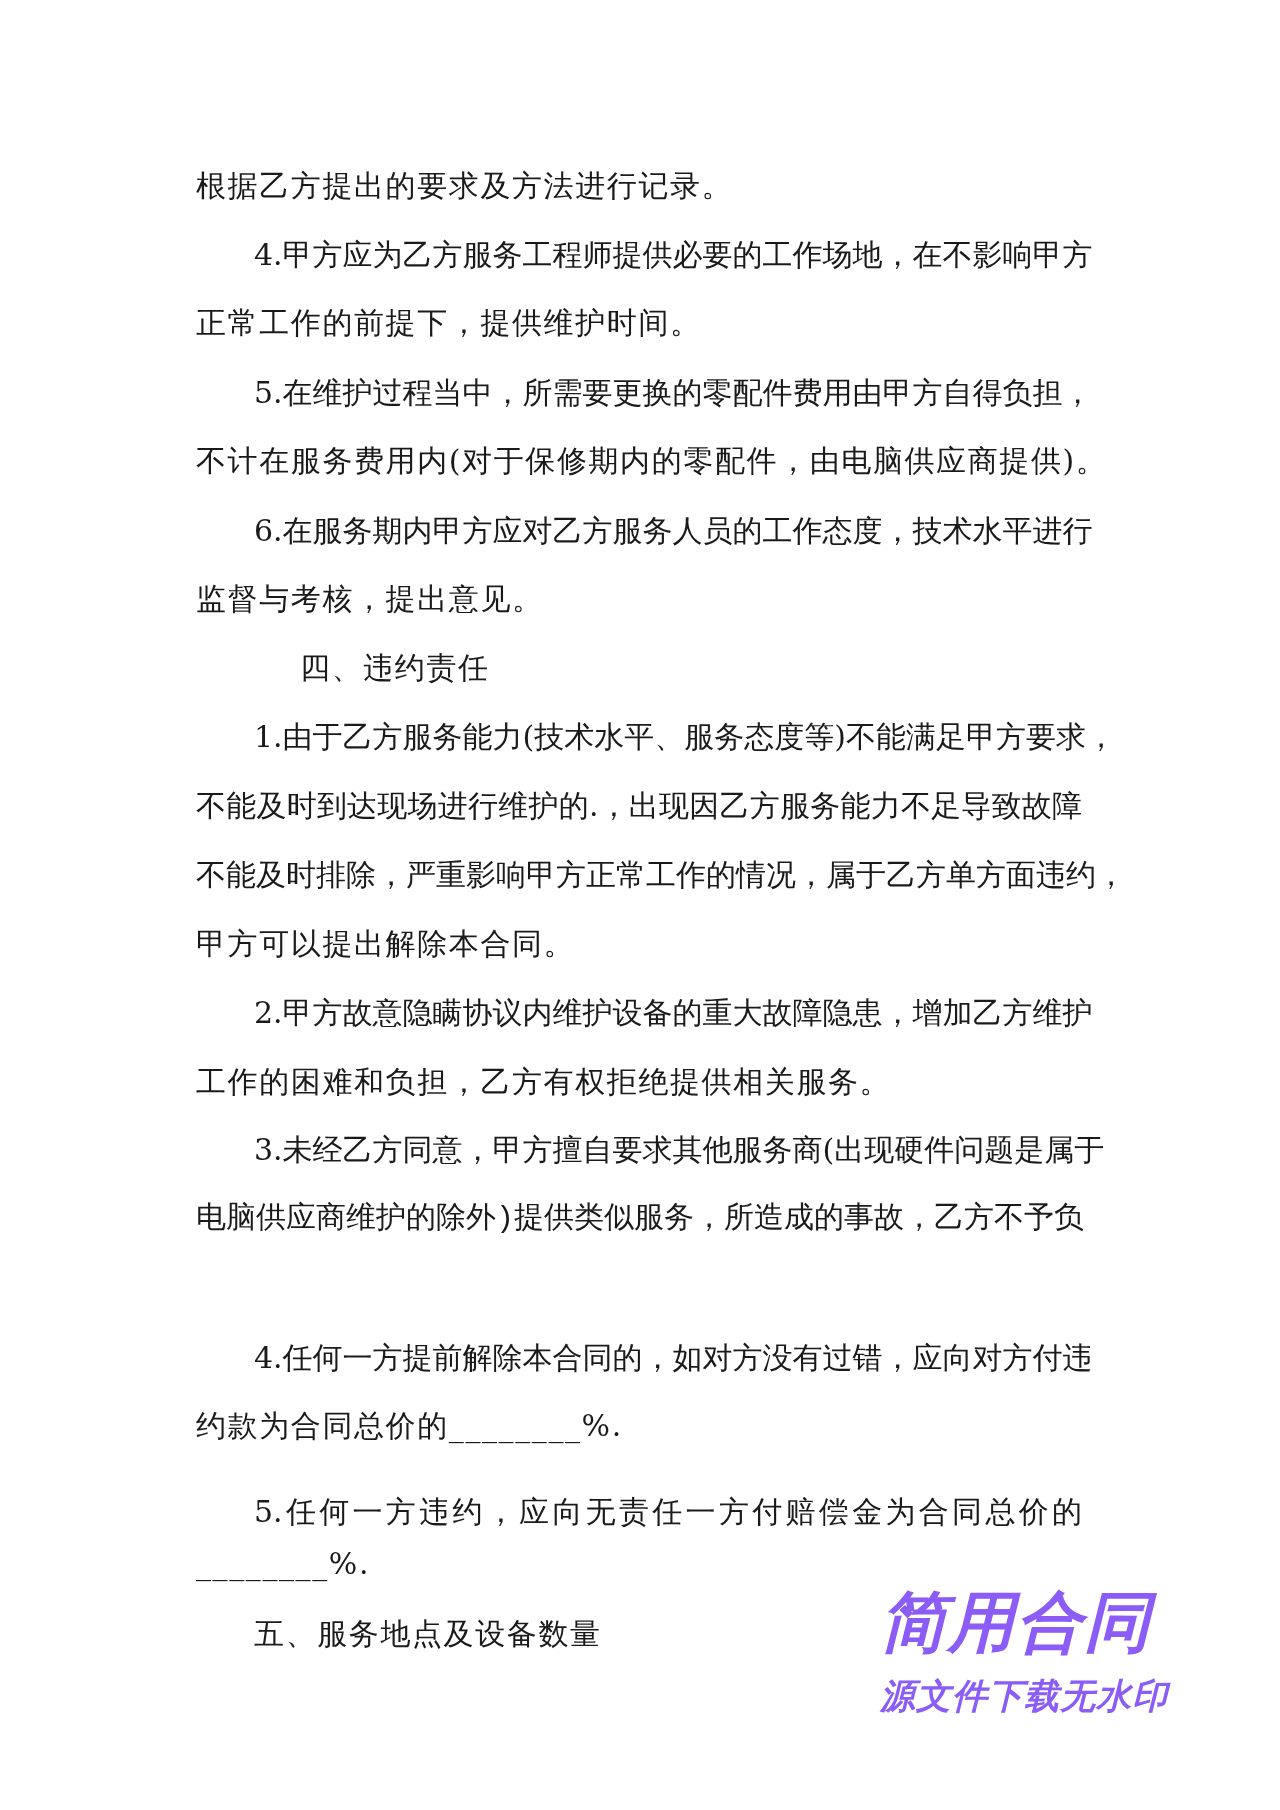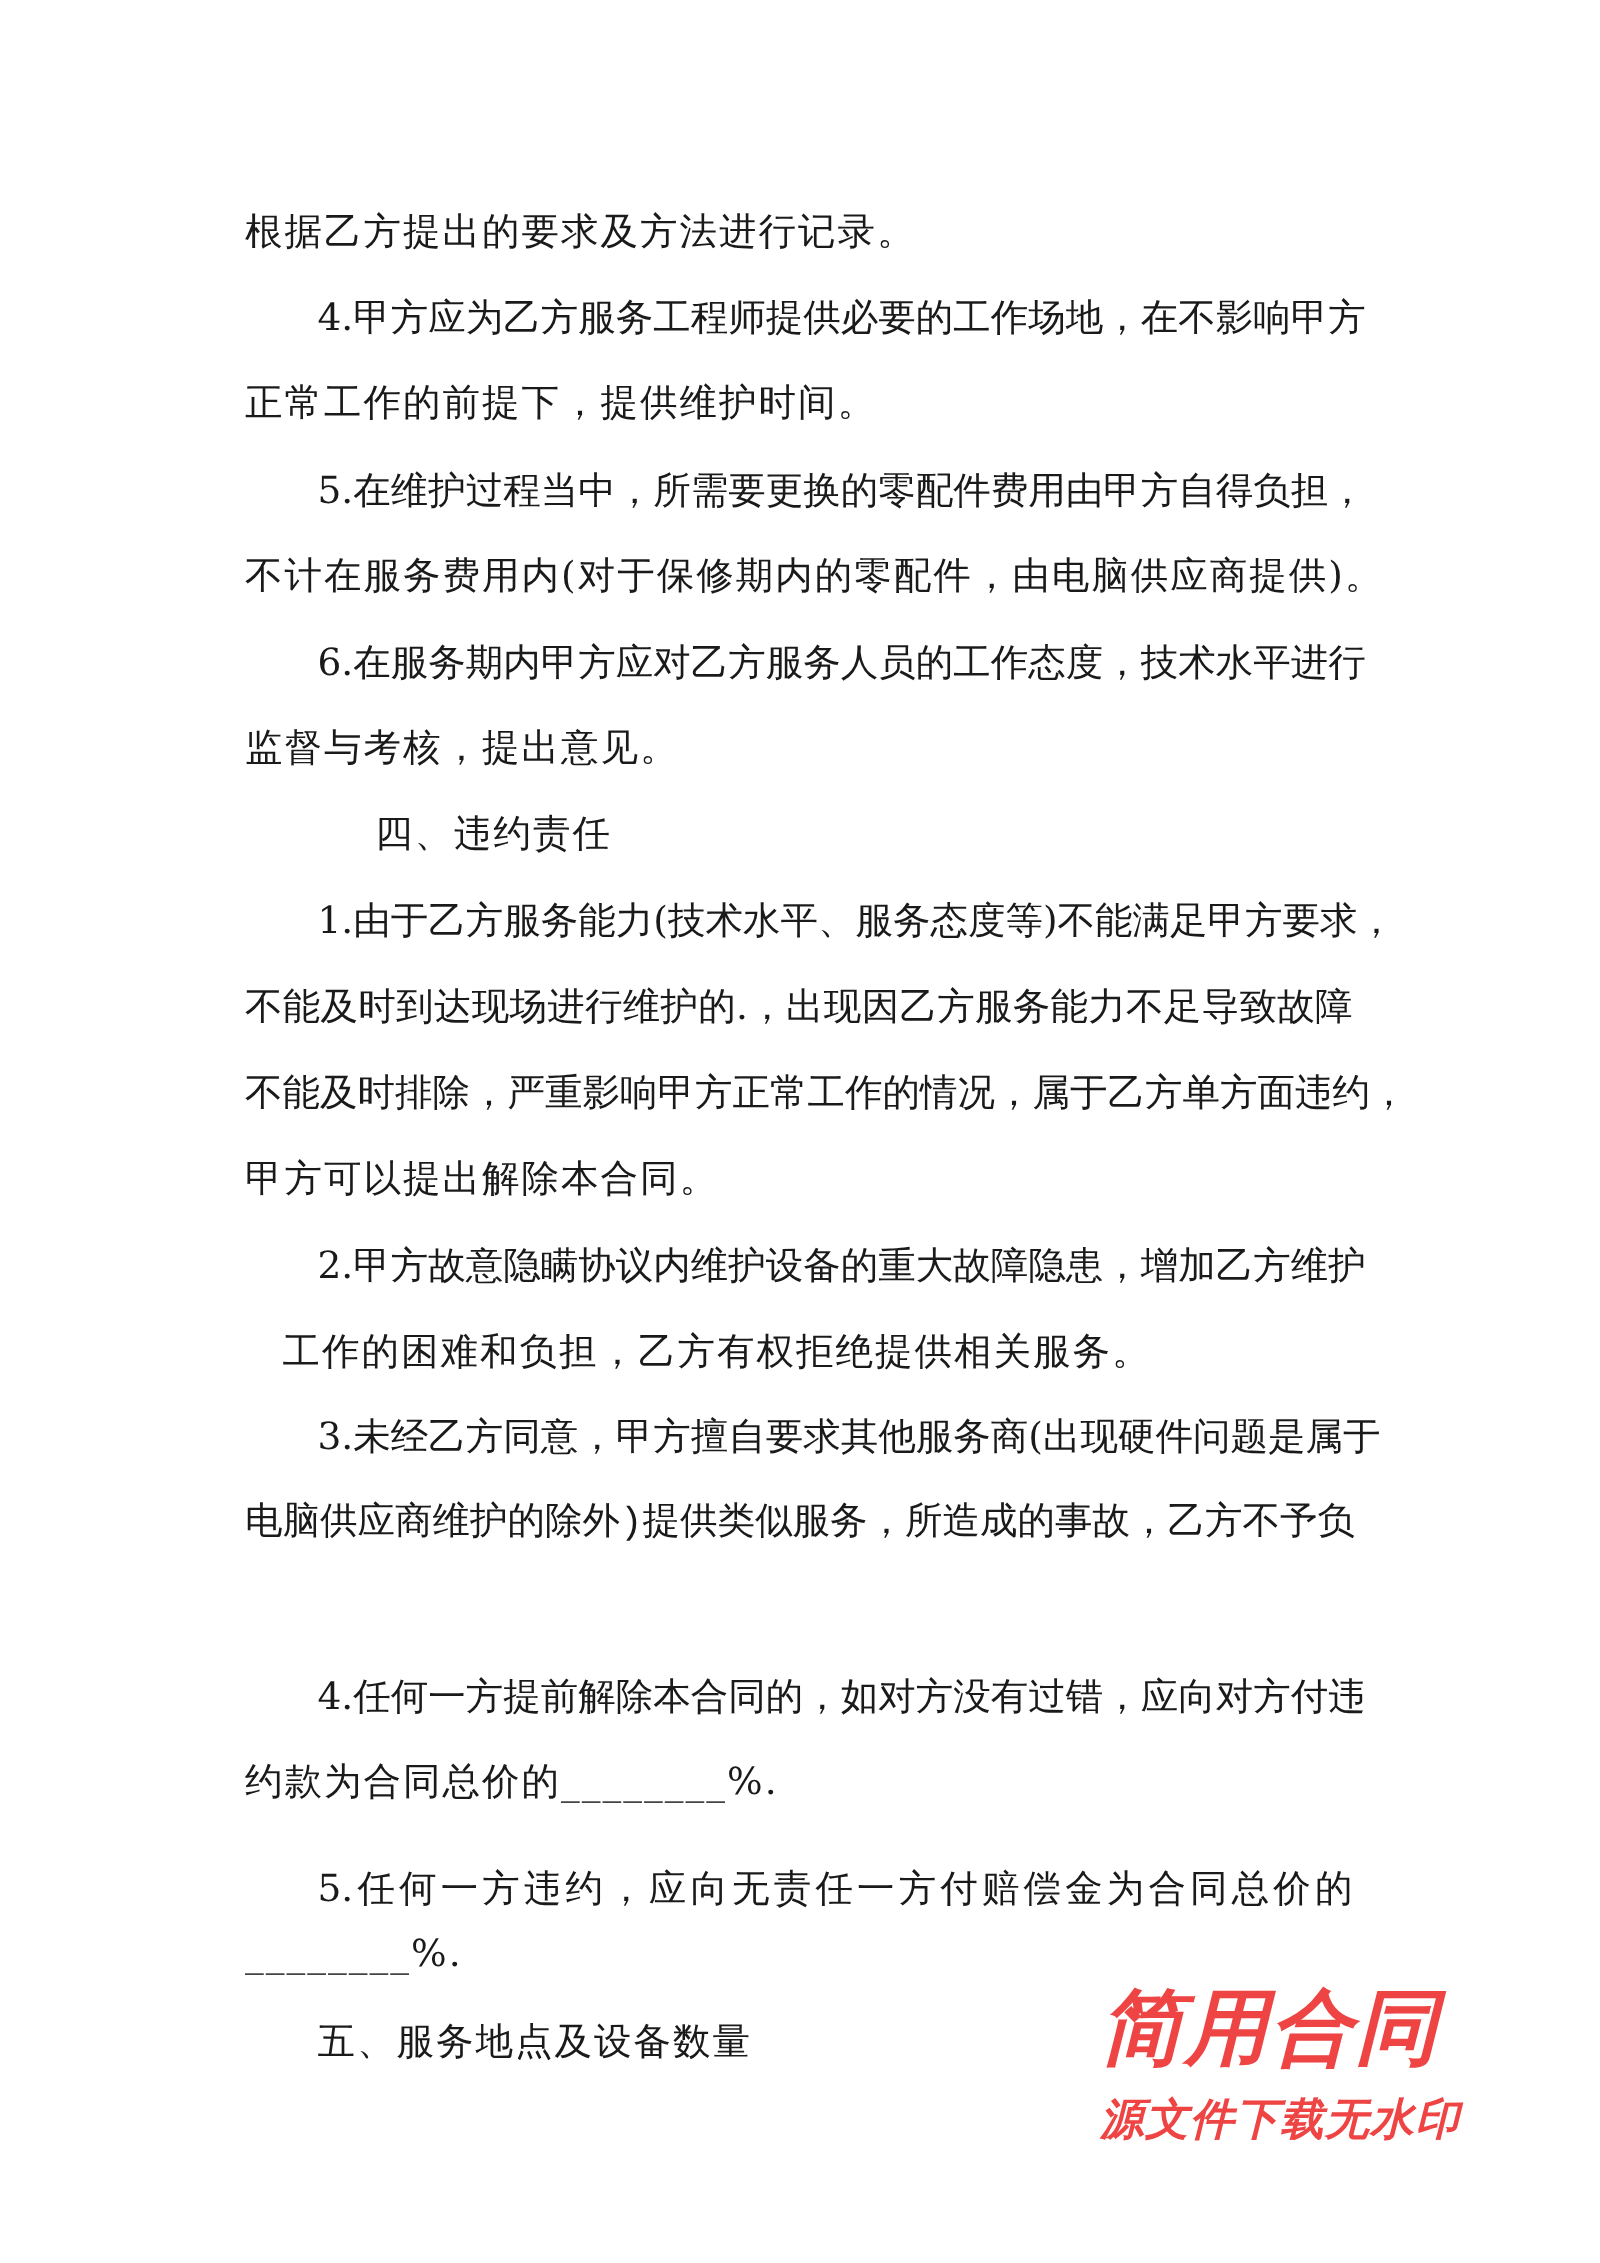--- a/index.html
+++ b/index.html
@@ -26,21 +26,21 @@
   .line.indent { left: 254px; width: 828px; }
   .line.last { text-align-last: left; letter-spacing: 1.6px; }
   .heading { letter-spacing: 1.6px; text-align-last: left; }
   .watermark {
     position: absolute;
     left: 880px; top: 1588px;
     width: 330px;
     font-family: "DejaVu Sans", "Liberation Sans", sans-serif;
     font-weight: bold;
     font-style: italic;
-    color: #ef4444;
+    color: #8b5cf6;
   }
   .wm-main { font-size: 66px; line-height: 70px; letter-spacing: 2px; }
   .wm-sub { font-size: 35px; line-height: 40px; margin-top: 18px; letter-spacing: 1px; }
 </style>
 </head>
 <body>
 
 <div class="page">
   <div class="line last" style="top: 166px;">根据乙方提出的要求及方法进行记录。</div>
   <div class="line indent" style="top: 235px;">4.甲方应为乙方服务工程师提供必要的工作场地，在不影响甲方</div>
@@ -48,21 +48,21 @@
   <div class="line indent" style="top: 373px;">5.在维护过程当中，所需要更换的零配件费用由甲方自得负担，</div>
   <div class="line last" style="top: 441px;">不计在服务费用内(对于保修期内的零配件，由电脑供应商提供)。</div>
   <div class="line indent" style="top: 511px;">6.在服务期内甲方应对乙方服务人员的工作态度，技术水平进行</div>
   <div class="line last" style="top: 579px;">监督与考核，提出意见。</div>
   <div class="line indent heading" style="top: 648px; margin-left: 46px;">四、违约责任</div>
   <div class="line indent" style="top: 717px;">1.由于乙方服务能力(技术水平、服务态度等)不能满足甲方要求，</div>
   <div class="line" style="top: 786px;">不能及时到达现场进行维护的.，出现因乙方服务能力不足导致故障</div>
   <div class="line" style="top: 855px;">不能及时排除，严重影响甲方正常工作的情况，属于乙方单方面违约，</div>
   <div class="line last" style="top: 924px;">甲方可以提出解除本合同。</div>
   <div class="line indent" style="top: 993px;">2.甲方故意隐瞒协议内维护设备的重大故障隐患，增加乙方维护</div>
-  <div class="line last" style="top: 1062px; margin-left: 30px;">工作的困难和负担，乙方有权拒绝提供相关服务。</div>
+  <div class="line last" style="top: 1062px;">工作的困难和负担，乙方有权拒绝提供相关服务。</div>
   <div class="line indent" style="top: 1130px;">3.未经乙方同意，甲方擅自要求其他服务商(出现硬件问题是属于</div>
   <div class="line" style="top: 1199px; font-family: Liberation Mono, monospace;">电脑供应商维护的除外)提供类似服务，所造成的事故，乙方不予负</div>
   <div class="line indent" style="top: 1338px;">4.任何一方提前解除本合同的，如对方没有过错，应向对方付违</div>
   <div class="line last" style="top: 1406px;">约款为合同总价的________%.</div>
   <div class="line indent" style="top: 1476px; margin-top: 16px;">5.任何一方违约，应向无责任一方付赔偿金为合同总价的</div>
   <div class="line last" style="top: 1544px;">________%.</div>
   <div class="line indent heading" style="top: 1614px;">五、服务地点及设备数量</div>
 
   <div class="watermark">
     <div class="wm-main">简用合同</div>

